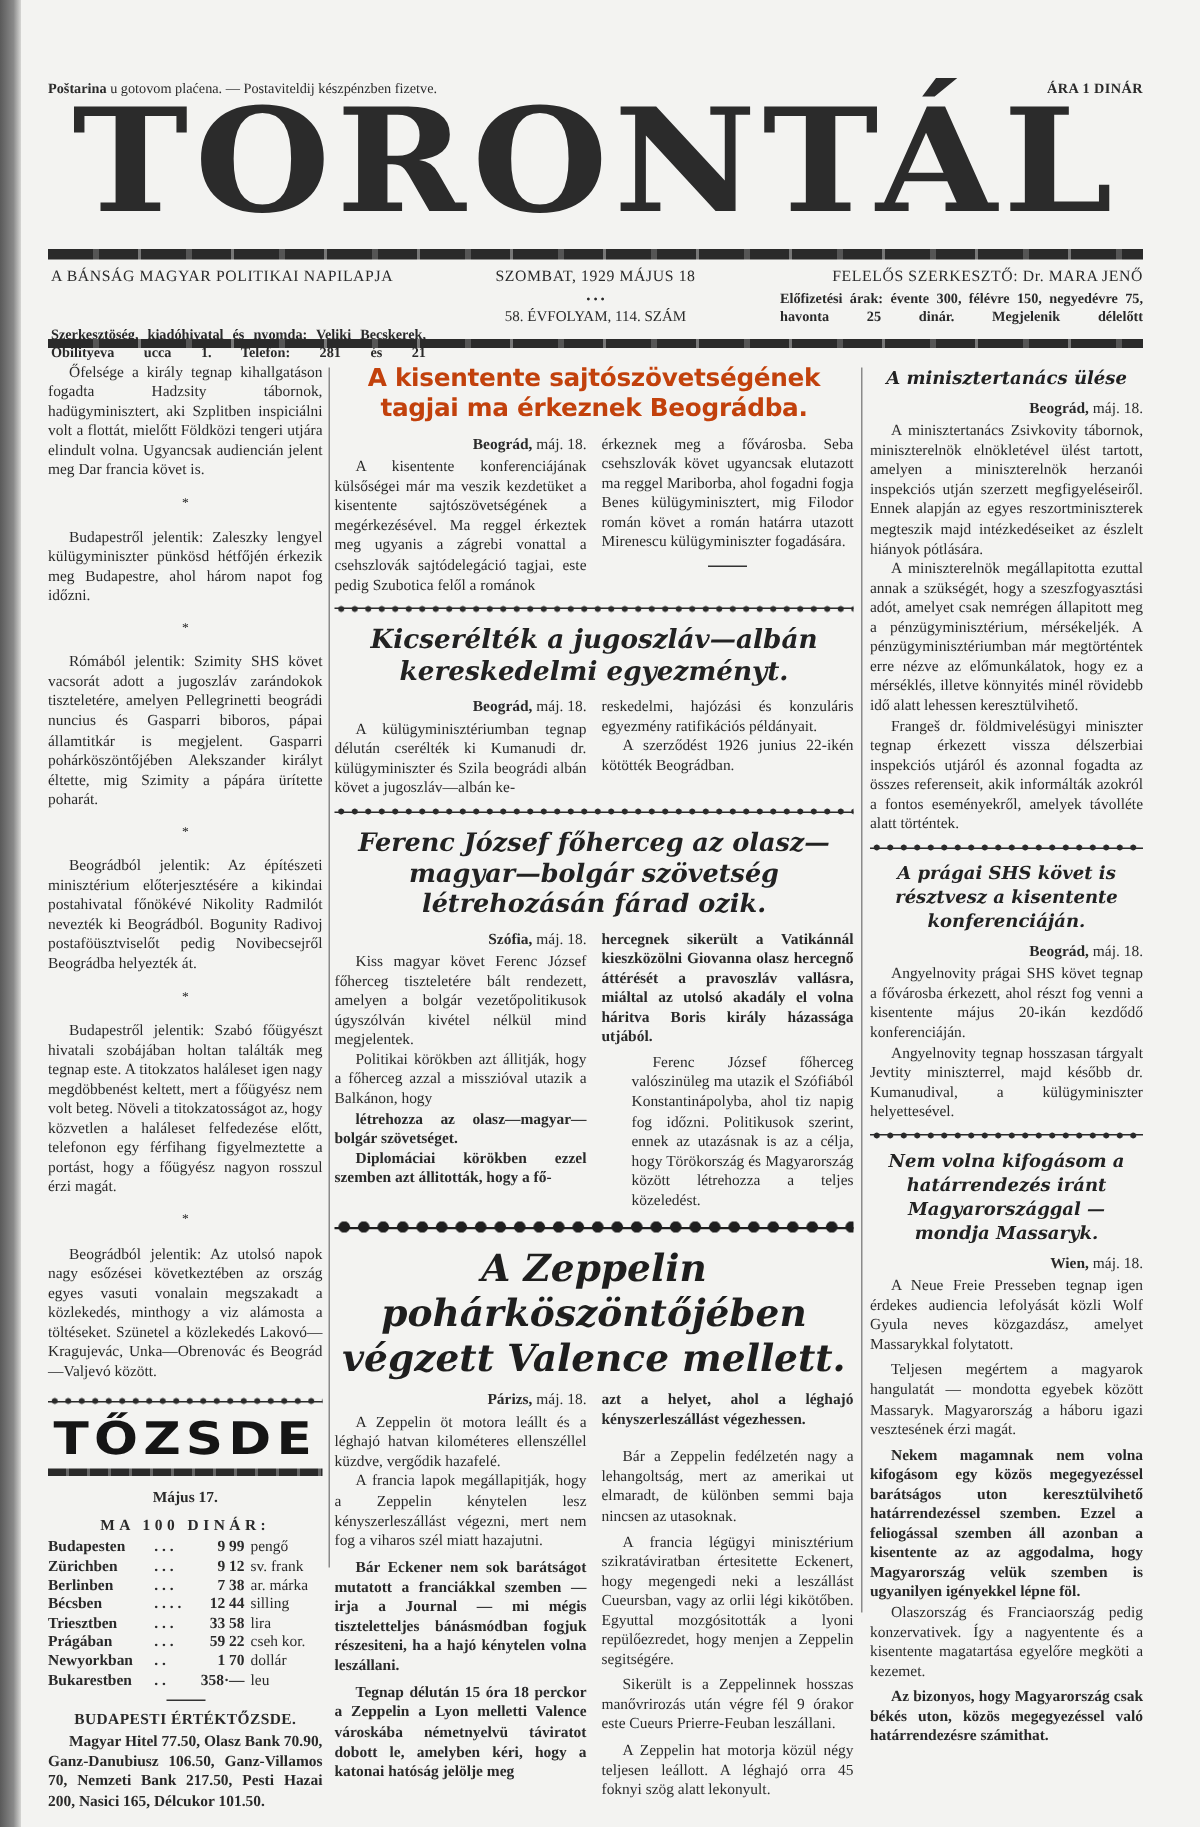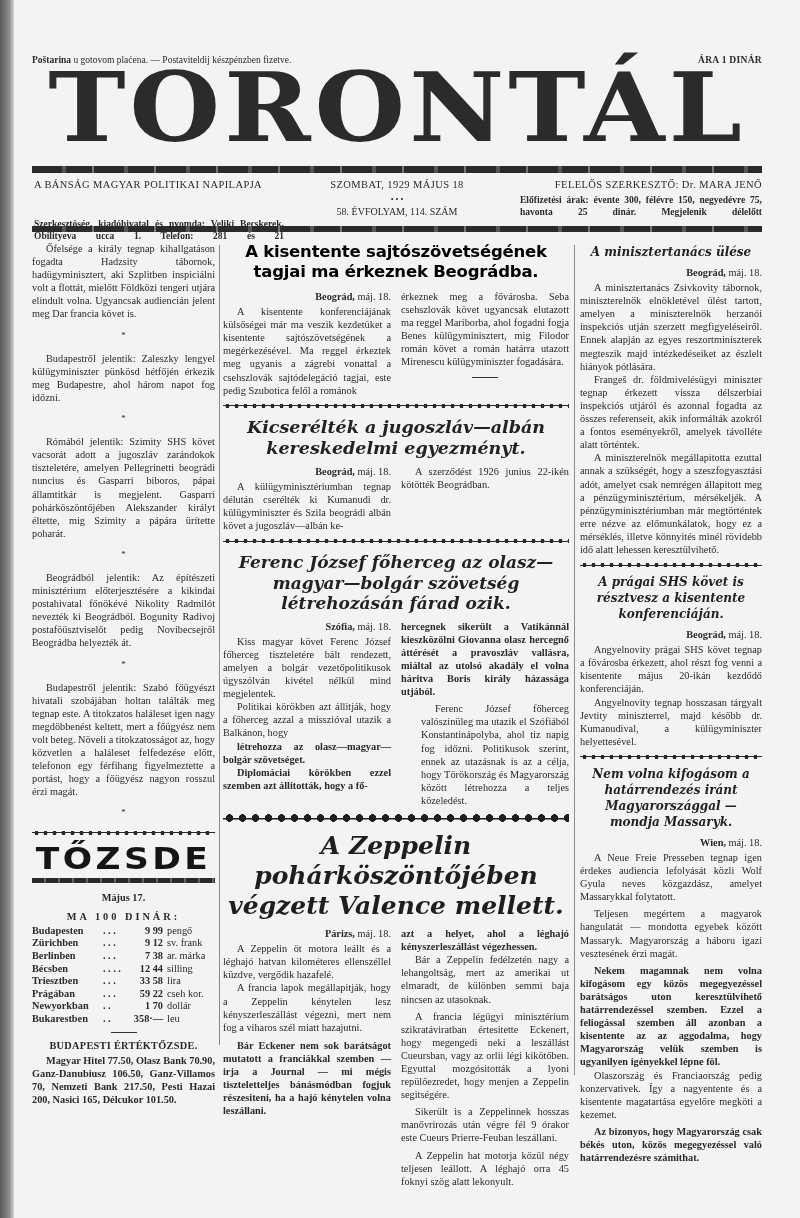--- a/index.html
+++ b/index.html
@@ -44,21 +44,21 @@
   .col-left { left: 0; top: 242px; width: 183px; }
   .col-mid { left: 191px; top: 232px; width: 346px; }
   .col-right { left: 548px; top: 232px; width: 182px; }
   .vline { position: absolute; width: 1px; background: #8a8a8a; }
 
   .star { text-align: center; font-size: 9px; margin: 8px 0 10px; }
   .dateline { text-align: right; margin-bottom: 2px; }
   .dateline b { font-weight: bold; }
 
   .h-bold { font-family: "DejaVu Sans", sans-serif; font-weight: bold; font-size: 16.5px;
-    line-height: 20px; text-align: center; letter-spacing: -.2px; margin: 10px 0 8px; color: #000000; }
+    line-height: 20px; text-align: center; letter-spacing: -.2px; margin: 10px 0 8px; color: #c2410c; }
   .h-ital { font-family: "DejaVu Serif", serif; font-style: italic; font-weight: bold;
     font-size: 17.5px; line-height: 21px; text-align: center; margin: 8px 0 6px; color: #222; }
   .h-zep { font-family: "DejaVu Serif", serif; font-style: italic; font-weight: bold;
     font-size: 25px; line-height: 30px; text-align: center; margin: 8px 0 6px; color: #1e1e1e; }
   .h-small { font-family: "DejaVu Serif", serif; font-style: italic; font-weight: bold;
     font-size: 12px; line-height: 16px; text-align: center; margin: 6px 0 6px; color: #222; }
 
   .two { display: flex; justify-content: space-between; }
   .two > div { width: 168px; }
 
@@ -121,20 +121,21 @@
     <p>Őfelsége a király tegnap kihallgatáson fogadta Hadzsity tábornok, hadügyminisztert, aki Szplitben inspiciálni volt a flottát, mielőtt Földközi tengeri utjára elindult volna. Ugyancsak audiencián jelent meg Dar francia követ is.</p>
     <div class="star">*</div>
     <p>Budapestről jelentik: Zaleszky lengyel külügyminiszter pünkösd hétfőjén érkezik meg Budapestre, ahol három napot fog időzni.</p>
     <div class="star">*</div>
     <p>Rómából jelentik: Szimity SHS követ vacsorát adott a jugoszláv zarándokok tiszteletére, amelyen Pellegrinetti beográdi nuncius és Gasparri biboros, pápai államtitkár is megjelent. Gasparri pohárköszöntőjében Alekszander királyt éltette, mig Szimity a pápára ürítette poharát.</p>
     <div class="star">*</div>
     <p>Beográdból jelentik: Az építészeti minisztérium előterjesztésére a kikindai postahivatal főnökévé Nikolity Radmilót nevezték ki Beográdból. Bogunity Radivoj postaföüsztviselőt pedig Novibecsejről Beográdba helyezték át.</p>
     <div class="star">*</div>
     <p>Budapestről jelentik: Szabó főügyészt hivatali szobájában holtan találták meg tegnap este. A titokzatos haláleset igen nagy megdöbbenést keltett, mert a főügyész nem volt beteg. Növeli a titokzatosságot az, hogy közvetlen a haláleset felfedezése előtt, telefonon egy férfihang figyelmeztette a portást, hogy a főügyész nagyon rosszul érzi magát.</p>
     <div class="star">*</div>
+    <p>Beográdból jelentik: Az utolsó napok nagy esőzései következtében az ország egyes vasuti vonalain megszakadt a közlekedés, minthogy a viz alámosta a töltéseket. Szünetel a közlekedés Lakovó—Kragujevác, Unka—Obrenovác és Beográd—Valjevó között.</p>
 
     <div class="chain" style="margin-top:10px;"></div>
 
     <div>
       <div class="tozsde">TŐZSDE</div>
       <div class="tozsde-bar"></div>
       <div class="ctr" style="font-weight:bold;margin-bottom:6px;">Május 17.</div>
       <div class="ctr" style="font-weight:bold;letter-spacing:3px;margin-bottom:2px;">MA 100 DINÁR:</div>
       <table class="rates">
         <tbody>
@@ -213,20 +214,21 @@
     <div class="chain"></div>
 
     <div>
       <div class="h-ital">Kicserélték a jugoszláv—albán kereskedelmi egyezményt.</div>
       <div class="two">
         <div>
           <div class="dateline"><b>Beográd,</b> <span>máj. 18.</span></div>
           <p>A külügyminisztériumban tegnap délután cserélték ki Kumanudi dr. külügyminiszter és Szila beográdi albán követ a jugoszláv—albán ke-</p>
         </div>
         <div>
+          <p style="text-indent:0;">reskedelmi, hajózási és konzuláris egyezmény ratifikációs példányait.</p>
           <p>A szerződést 1926 junius 22-ikén kötötték Beográdban.</p>
         </div>
       </div>
     </div>
 
     <div class="chain"></div>
 
     <div>
       <div class="h-ital" style="font-size:17px;line-height:20.5px;">Ferenc József főherceg az olasz—magyar—bolgár szövetség létrehozásán fárad ozik.</div>
       <div class="two">
@@ -250,39 +252,40 @@
       <div class="h-zep">
         <div>A Zeppelin pohárköszöntőjében</div>
         <div>végzett Valence mellett.</div>
       </div>
       <div class="two">
         <div>
           <div class="dateline"><b>Párizs,</b> <span>máj. 18.</span></div>
           <p>A Zeppelin öt motora leállt és a léghajó hatvan kilométeres ellenszéllel küzdve, vergődik hazafelé.</p>
           <p>A francia lapok megállapitják, hogy a Zeppelin kénytelen lesz kényszerleszállást végezni, mert nem fog a viharos szél miatt hazajutni.</p>
           <p class="bold" style="margin-top:5px;">Bár Eckener nem sok barátságot mutatott a franciákkal szemben — irja a Journal — mi mégis tiszteletteljes bánásmódban fogjuk részesiteni, ha a hajó kénytelen volna leszállani.</p>
+          <p class="bold" style="margin-top:5px;">Tegnap délután 15 óra 18 perckor a Zeppelin a Lyon melletti Valence városkába németnyelvü táviratot dobott le, amelyben kéri, hogy a katonai hatóság jelölje meg</p>
         </div>
         <div>
           <p class="bold" style="text-indent:0;">azt a helyet, ahol a léghajó kényszerleszállást végezhessen.</p>
-          <p style="margin-top:0;">Bár a Zeppelin fedélzetén nagy a lehangoltság, mert az amerikai ut elmaradt, de különben semmi baja nincsen az utasoknak.</p>
+          <p style="margin-top:12px;">Bár a Zeppelin fedélzetén nagy a lehangoltság, mert az amerikai ut elmaradt, de különben semmi baja nincsen az utasoknak.</p>
           <p style="margin-top:4px;">A francia légügyi minisztérium szikratáviratban értesitette Eckenert, hogy megengedi neki a leszállást Cueursban, vagy az orlii légi kikötőben. Egyuttal mozgósitották a lyoni repülőezredet, hogy menjen a Zeppelin segitségére.</p>
           <p style="margin-top:4px;">Sikerült is a Zeppelinnek hosszas manővrirozás után végre fél 9 órakor este Cueurs Prierre-Feuban leszállani.</p>
           <p style="margin-top:4px;">A Zeppelin hat motorja közül négy teljesen leállott. A léghajó orra 45 foknyi szög alatt lekonyult.</p>
         </div>
       </div>
     </div>
   </div>
 
   <div class="col col-right">
     <div>
       <div class="h-small" style="margin-top:12px;">A minisztertanács ülése</div>
       <div class="dateline"><b>Beográd,</b> <span>máj. 18.</span></div>
       <p>A minisztertanács Zsivkovity tábornok, miniszterelnök elnökletével ülést tartott, amelyen a miniszterelnök herzanói inspekciós utján szerzett megfigyeléseiről. Ennek alapján az egyes reszortminiszterek megteszik majd intézkedéseiket az észlelt hiányok pótlására.</p>
+      <p>A miniszterelnök megállapitotta ezuttal annak a szükségét, hogy a szeszfogyasztási adót, amelyet csak nemrégen állapitott meg a pénzügyminisztérium, mérsékeljék. A pénzügyminisztériumban már megtörténtek erre nézve az előmunkálatok, hogy ez a mérséklés, illetve könnyités minél rövidebb idő alatt lehessen keresztülvihető.</p>
       <p>Frangeš dr. földmivelésügyi miniszter tegnap érkezett vissza délszerbiai inspekciós utjáról és azonnal fogadta az összes referenseit, akik informálták azokról a fontos eseményekről, amelyek távollétе alatt történtek.</p>
-      <p>A miniszterelnök megállapitotta ezuttal annak a szükségét, hogy a szeszfogyasztási adót, amelyet csak nemrégen állapitott meg a pénzügyminisztérium, mérsékeljék. A pénzügyminisztériumban már megtörténtek erre nézve az előmunkálatok, hogy ez a mérséklés, illetve könnyités minél rövidebb idő alatt lehessen keresztülvihető.</p>
     </div>
 
     <div class="chain"></div>
 
     <div>
       <div class="h-small">A prágai SHS követ is résztvesz a kisentente konferenciáján.</div>
       <div class="dateline"><b>Beográd,</b> <span>máj. 18.</span></div>
       <p>Angyelnovity prágai SHS követ tegnap a fővárosba érkezett, ahol részt fog venni a kisentente május 20-ikán kezdődő konferenciáján.</p>
       <p>Angyelnovity tegnap hosszasan tárgyalt Jevtity miniszterrel, majd később dr. Kumanudival, a külügyminiszter helyettesével.</p>
     </div>

